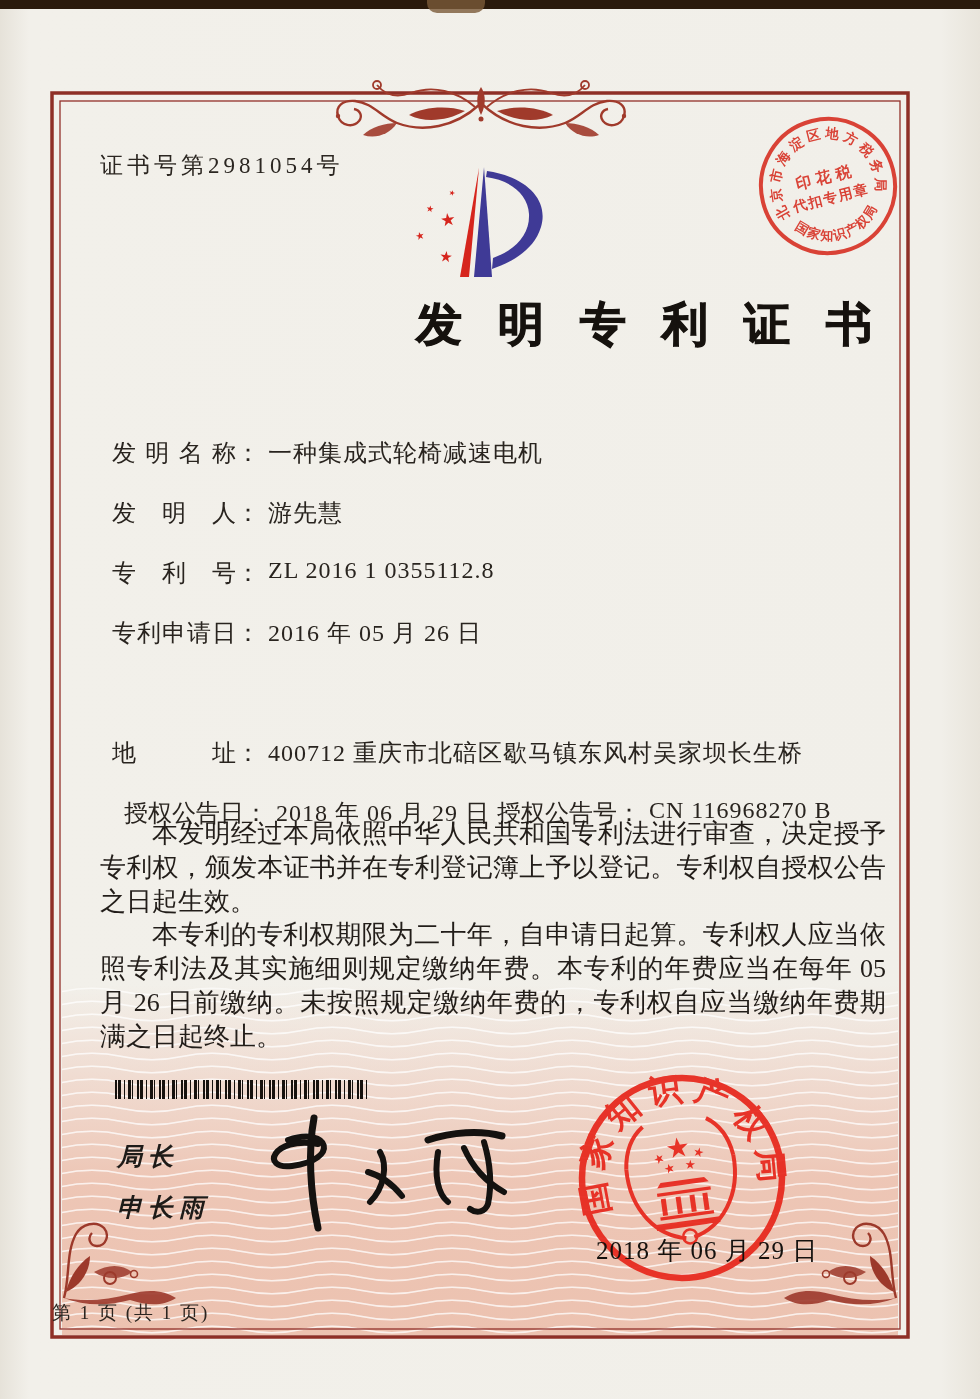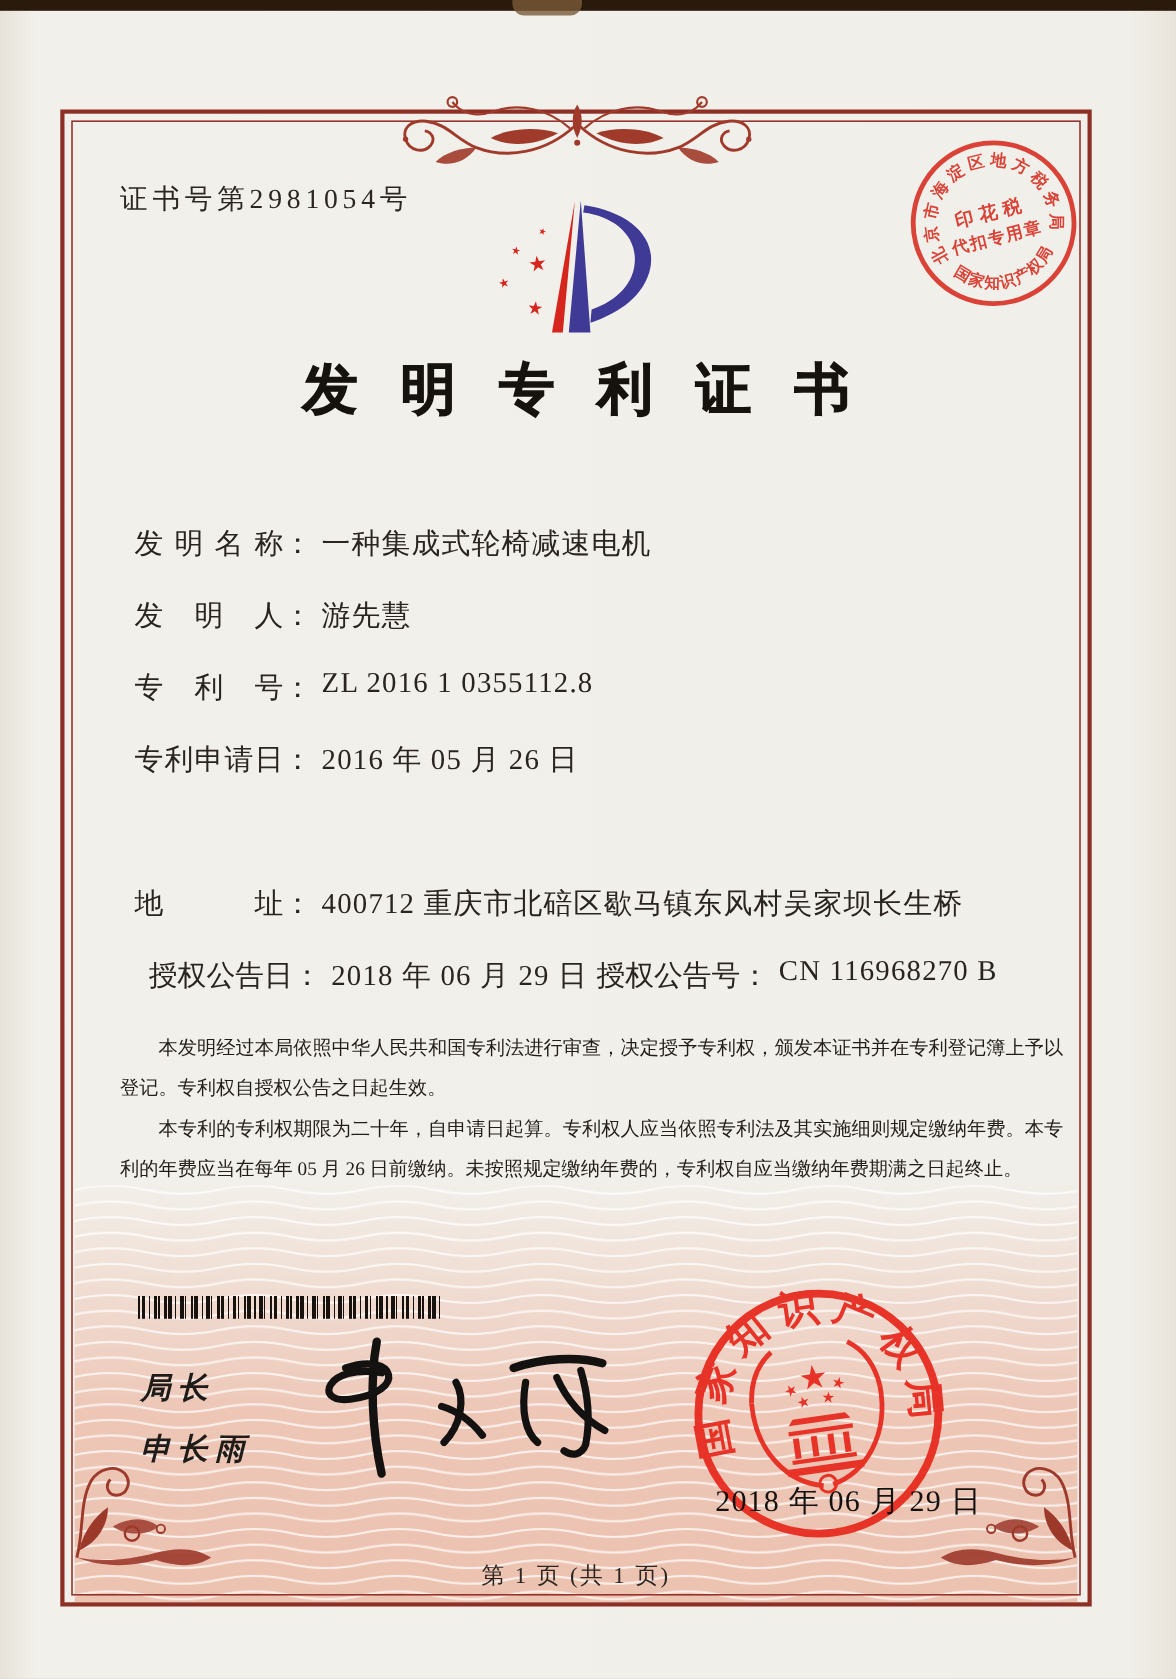--- a/index.html
+++ b/index.html
@@ -4,39 +4,39 @@
 <style>
   html,body{margin:0;padding:0;background:#d8d4cc;}
   .page{position:relative;width:980px;height:1399px;overflow:hidden;
         background:linear-gradient(90deg,#e6e2d9 0,#f2f0ea 3%,#f1efe9 96%,#e8e4db 100%);
         font-family:"Liberation Serif","DejaVu Serif",serif;color:#29241f;}
   .scan-band{position:absolute;left:0;top:0;width:980px;height:9px;background:#2a1a0c;z-index:6;}
   .scan-smudge{position:absolute;left:427px;top:0;width:58px;height:13px;background:#7a5a38;border-radius:0 0 10px 10px;z-index:6;opacity:.8;}
   svg{position:absolute;}
   .z1{z-index:1}.z2{z-index:2}.z3{z-index:3}.z5{z-index:5}
   .cert-no{position:absolute;left:100px;top:150px;font-size:23px;letter-spacing:4px;color:#2b2621;z-index:4;}
-  .title{position:absolute;left:52px;top:294px;width:856px;text-align:center;font-size:46px;font-weight:700;
+  .title{position:absolute;left:52px;top:294px;width:856px;text-align:right;font-size:46px;font-weight:700;
          letter-spacing:36px;text-indent:36px;color:#16120e;-webkit-text-stroke:1px #16120e;z-index:4;}
   .row{position:absolute;left:112px;width:800px;height:30px;font-size:24px;z-index:4;white-space:nowrap;}
   .f-label{display:inline-block;width:124px;text-align:justify;text-align-last:justify;vertical-align:top;}
   .f-colon{display:inline-block;vertical-align:top;}
   .f-value{display:inline-block;margin-left:8px;vertical-align:top;letter-spacing:1px;}
   .grant-pair{position:absolute;top:0;white-space:nowrap;margin-left:12px;}
-  .paras{position:absolute;left:100px;top:857px;width:786px;font-size:16px;line-height:33.8px;
+  .paras{position:absolute;left:100px;top:817px;width:786px;font-size:26px;line-height:33.8px;
          text-align:justify;color:#221d19;z-index:4;}
   .paras p{margin:0;text-indent:2em;}
   .barcode{position:absolute;left:115px;top:1080px;width:252px;height:19px;z-index:4;
     background:repeating-linear-gradient(90deg,#17120e 0 2px,transparent 2px 3px,#17120e 3px 6px,
       transparent 6px 9px,#17120e 9px 10px,transparent 10px 13px,#17120e 13px 16px,
       transparent 16px 17px,#17120e 17px 18px,transparent 18px 22px);}
   .signer{position:absolute;left:117px;top:1140px;z-index:5;font-family:"Liberation Sans","DejaVu Sans",sans-serif;
           font-size:25px;font-weight:600;letter-spacing:6px;color:#1e1b18;font-style:italic;}
   .signer div{margin-bottom:18px;}
   .seal-date{position:absolute;left:596px;top:1234px;font-size:25px;letter-spacing:1px;color:#14110e;z-index:5;white-space:nowrap;}
-  .footer{position:absolute;left:52px;top:1300px;width:856px;text-align:center;font-size:19px;letter-spacing:2px;color:#2b2520;z-index:4;}
+  .footer{position:absolute;left:52px;top:1300px;width:856px;text-align:left;font-size:19px;letter-spacing:2px;color:#2b2520;z-index:4;}
   .seal-text{font-weight:700;}
 </style>
 </head>
 <body>
 
 <div class="page">
 
   <div class="scan-band"></div>
   <div class="scan-smudge"></div>
 

